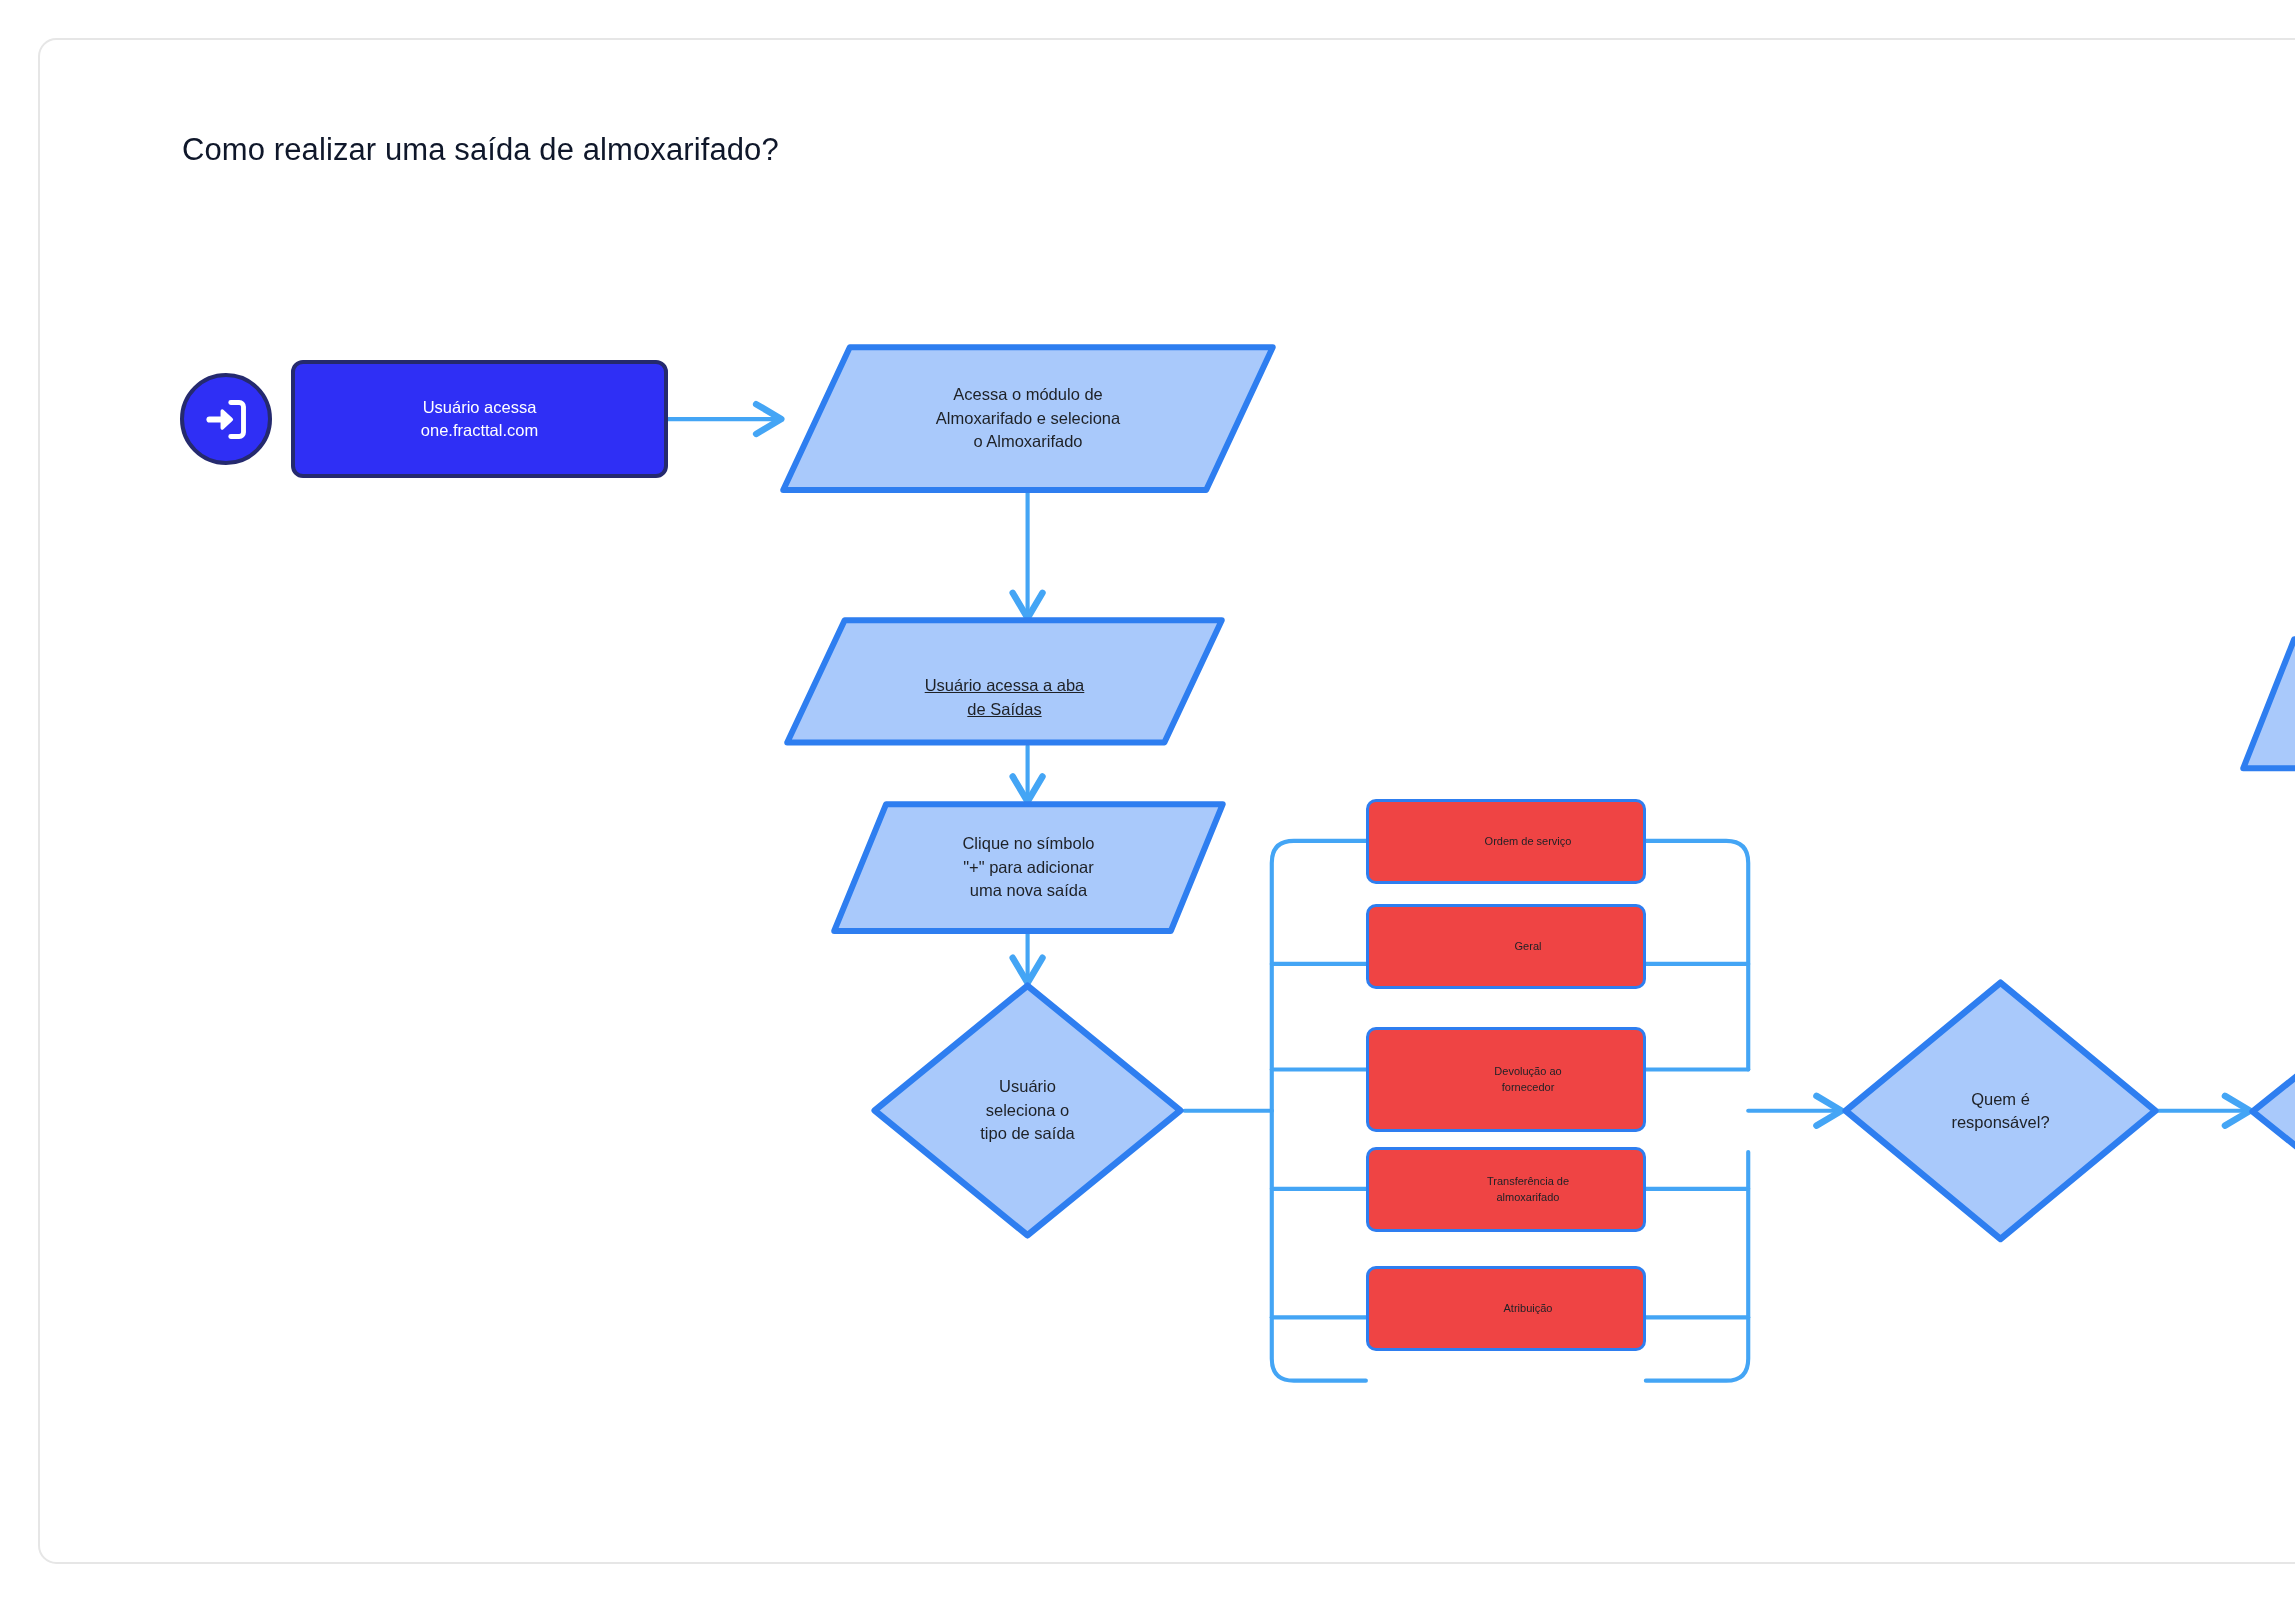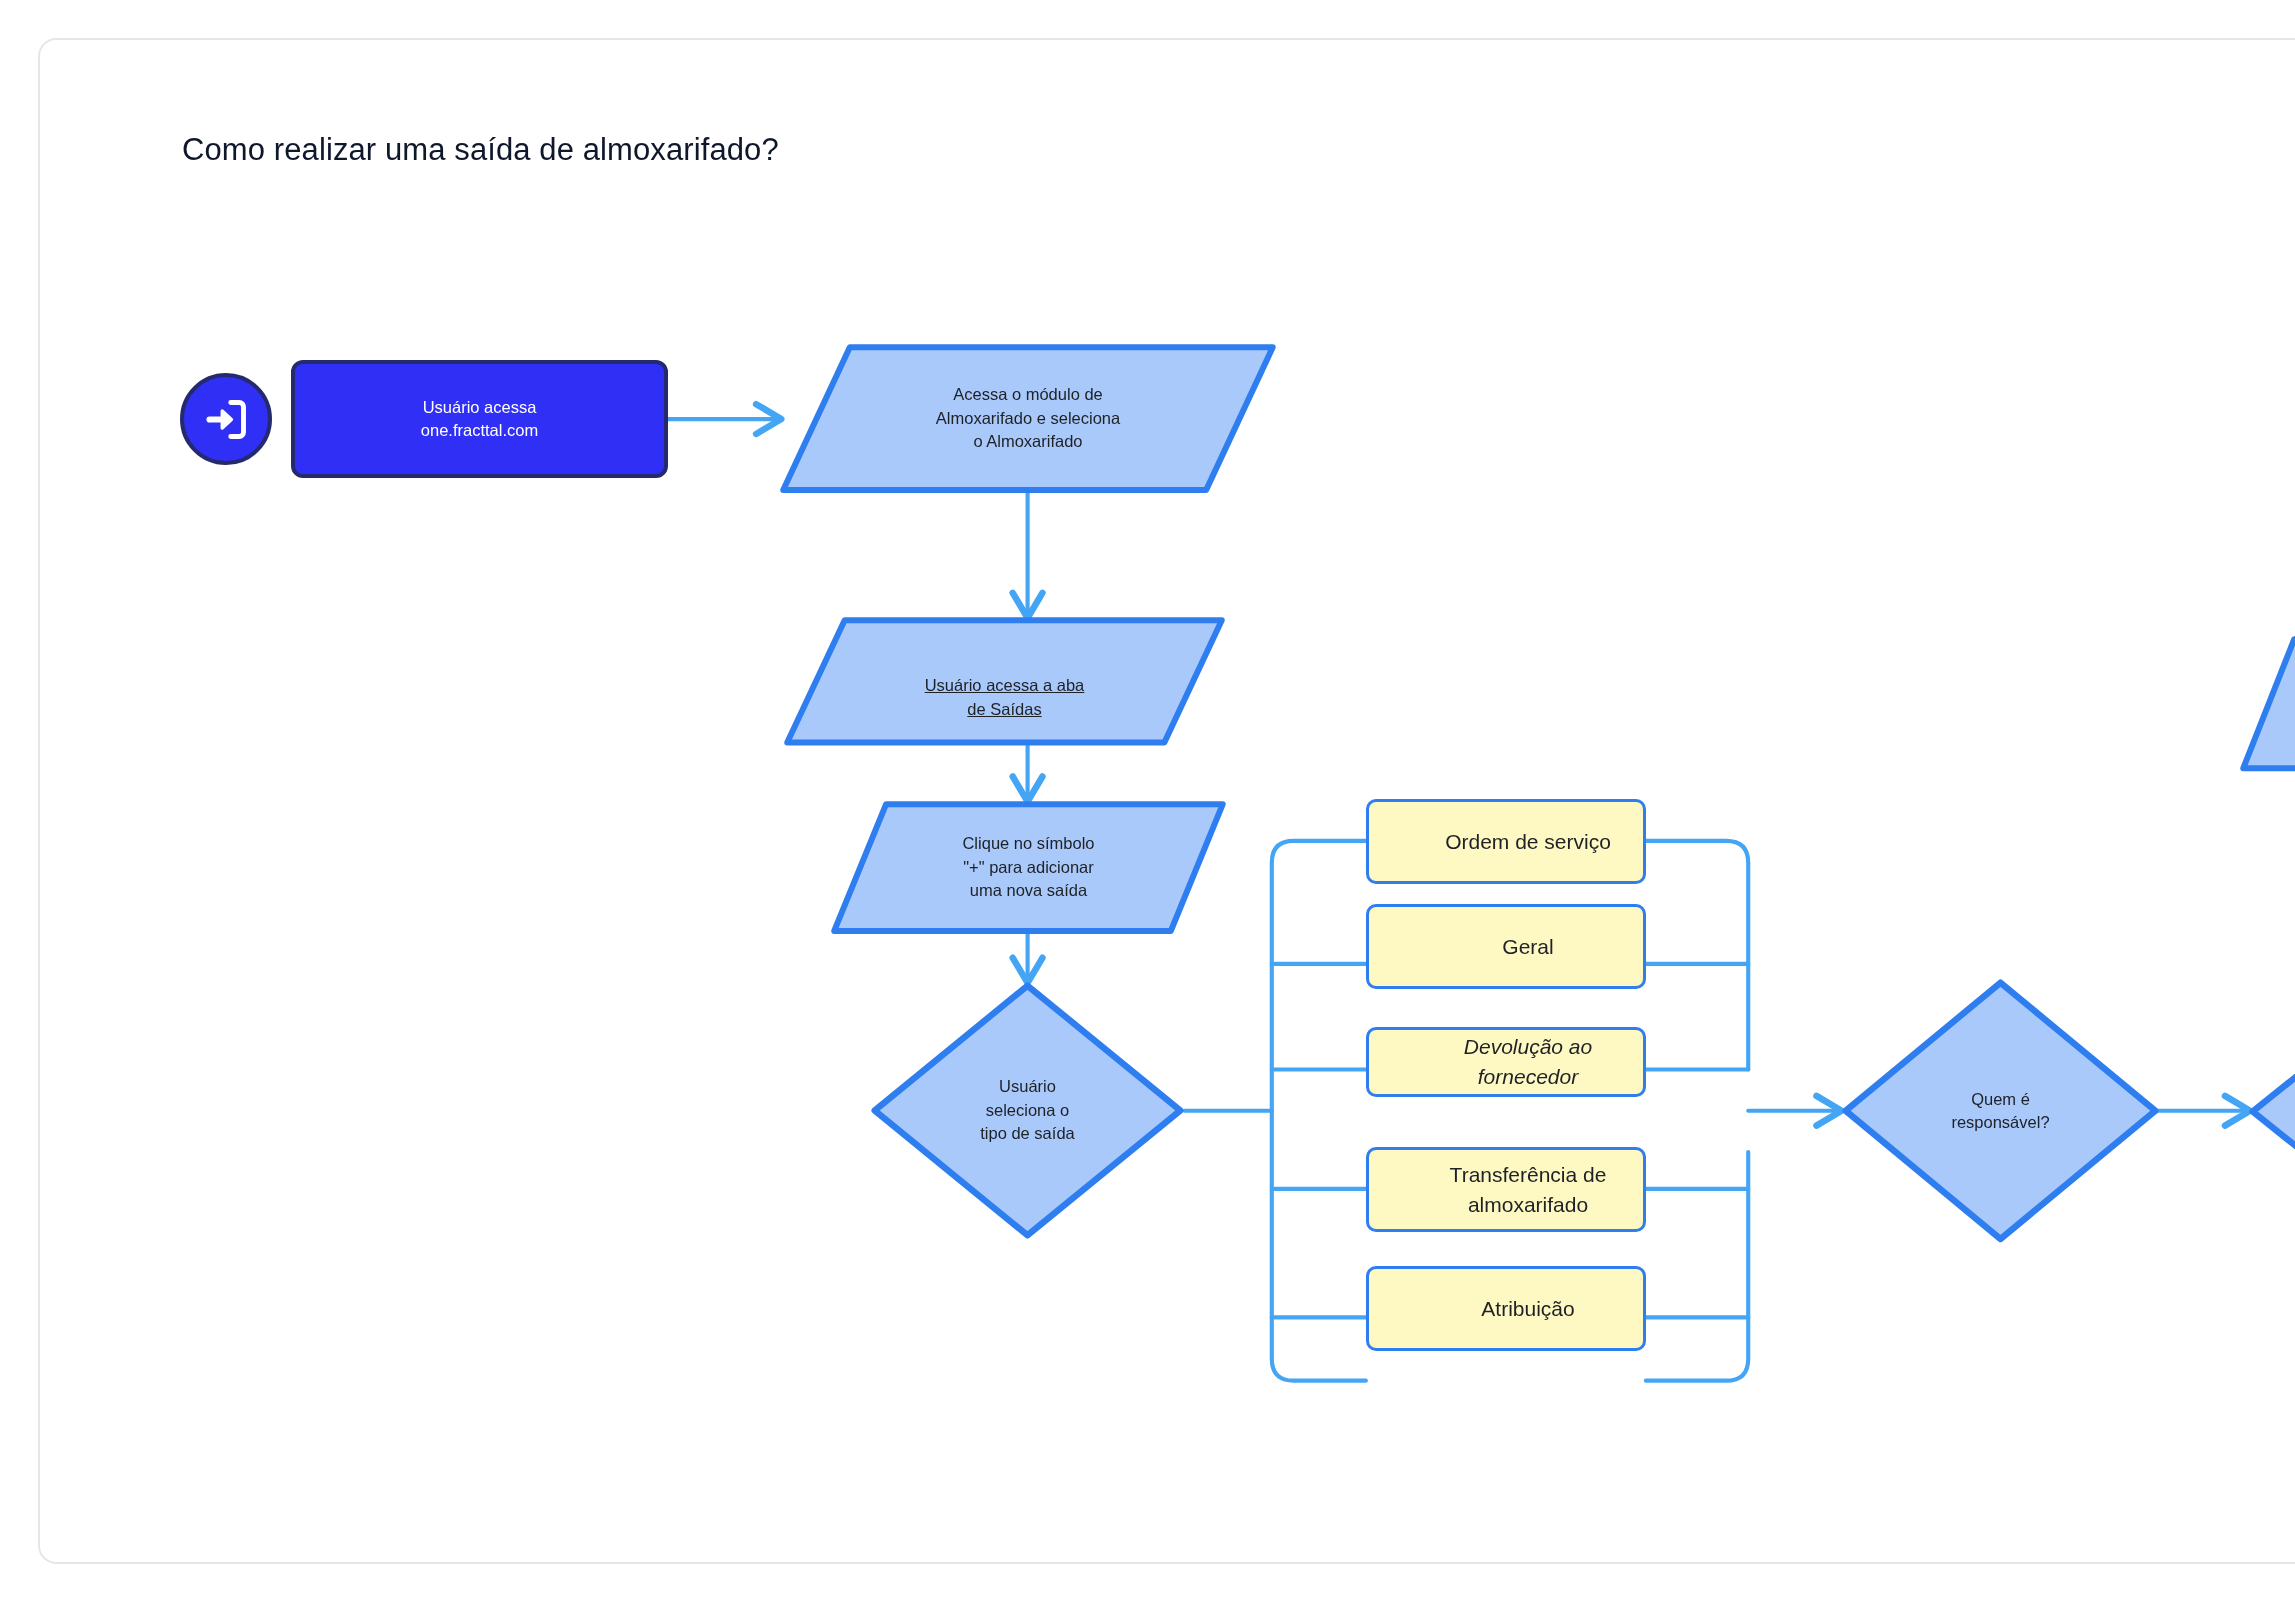--- a/index.html
+++ b/index.html
@@ -84,24 +84,24 @@
   .pill-start {
     background: #2f2ff5;
     border: 4.6px solid #252a6e;
     border-radius: 12px;
     color: #ffffff;
     font-size: 16.5px;
   }
 
   
   .pill {
-    background: #fef9c3;
+    background: #ef4444;
     border: 3.2px solid #2e7ef0;
     border-radius: 10px;
-    font-size: 21px;
+    font-size: 11px;
     padding-left: 44px;
   }
 
   
   .para {
     background: transparent;
     border: none;
     font-size: 16.5px;
     justify-content: center;
   }
@@ -239,21 +239,21 @@
 </div>
 
 <div class="node pill" style="left:1366px; top:799px; width:280px; height:85px;">
   <span class="lbl">Ordem de serviço</span>
 </div>
 
 <div class="node pill" style="left:1366px; top:904px; width:280px; height:85px;">
   <span class="lbl">Geral</span>
 </div>
 
-<div class="node pill" style="left:1366px; top:1027px; width:280px; height:70px;font-style:italic;">
+<div class="node pill" style="left:1366px; top:1027px; width:280px; height:105px;">
   <span class="lbl">Devolução ao
 fornecedor</span>
 </div>
 
 <div class="node pill" style="left:1366px; top:1147px; width:280px; height:85px;">
   <span class="lbl">Transferência de
 almoxarifado</span>
 </div>
 
 <div class="node pill" style="left:1366px; top:1266px; width:280px; height:85px;">

